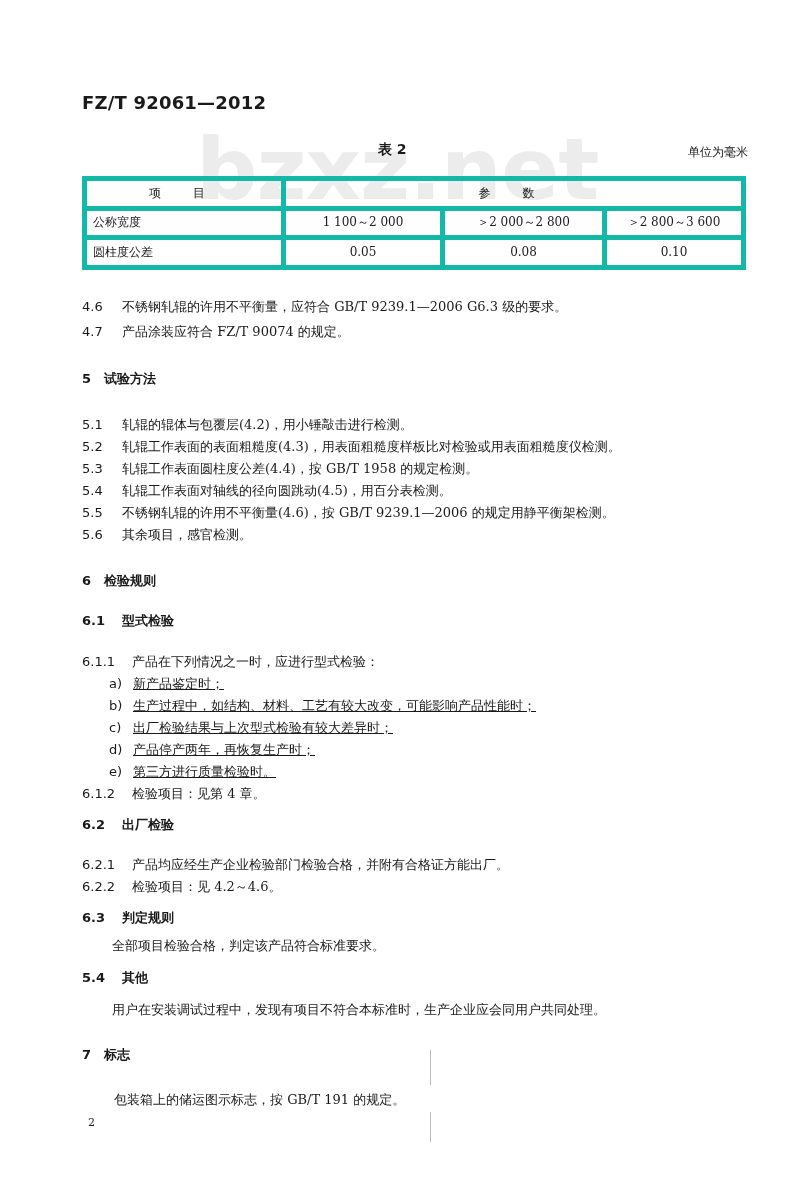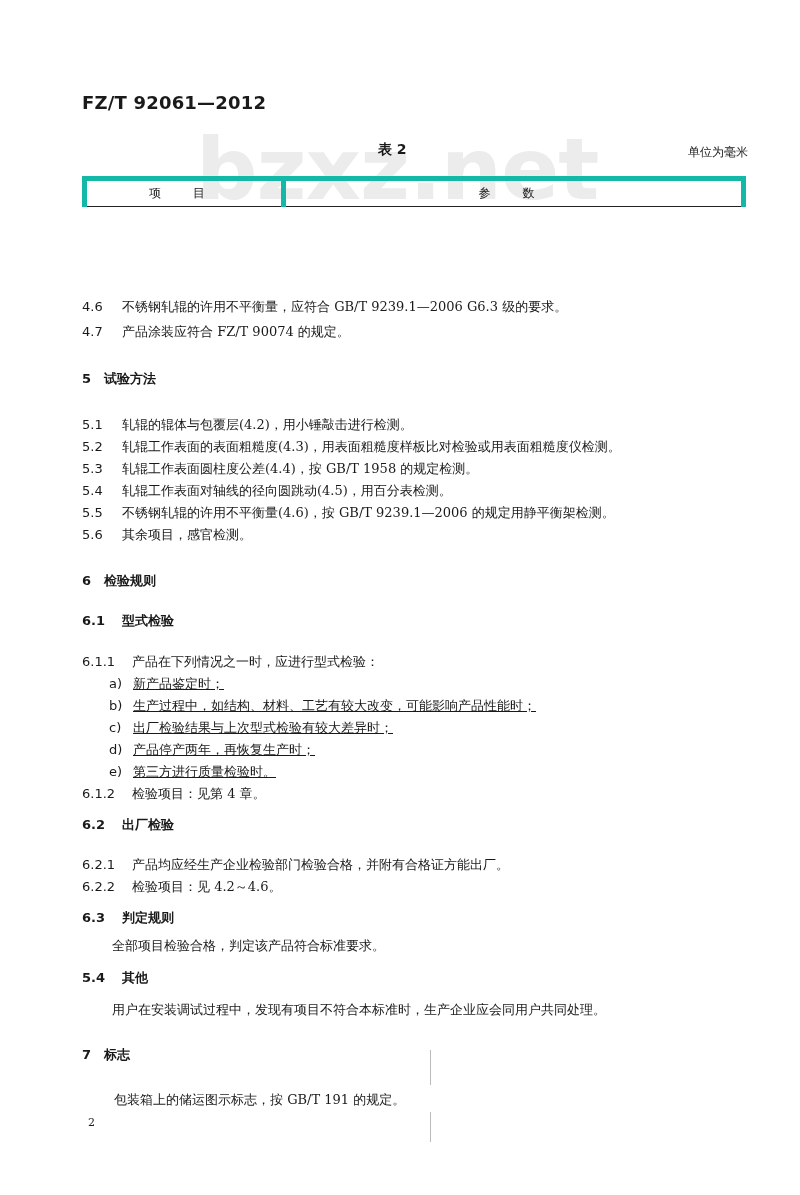--- a/index.html
+++ b/index.html
@@ -40,20 +40,32 @@
 <div class="abs watermark">bzxz.net</div>
 
 <div class="abs table-title">表 2</div>
 <div class="abs table-unit">单位为毫米</div>
 
 <table class="spec">
   <tbody>
       <tr class="hdr">
     <td class="c lbl"><span class="hdr-sp">项  目</span></td>
     <td class="c" colspan="3"><span class="hdr-sp">参  数</span></td>
+  </tr>
+  <tr>
+    <td class="lbl">公称宽度</td>
+    <td class="c" style="width:142px">1 100～2 000</td>
+    <td class="c" style="width:145px">＞2 000～2 800</td>
+    <td class="c">＞2 800～3 600</td>
+  </tr>
+  <tr>
+    <td class="lbl">圆柱度公差</td>
+    <td class="c">0.05</td>
+    <td class="c">0.08</td>
+    <td class="c">0.10</td>
   </tr>
 </tbody>
   </table>
 
 <div class="abs line" style="top:298px">
   <span class="num" style="width:40px">4.6</span><span>不锈钢轧辊的许用不平衡量，应符合 GB/T 9239.1—2006 G6.3 级的要求。</span>
 </div>
 <div class="abs line" style="top:323px">
   <span class="num" style="width:40px">4.7</span><span>产品涂装应符合 FZ/T 90074 的规定。</span>
 </div>

